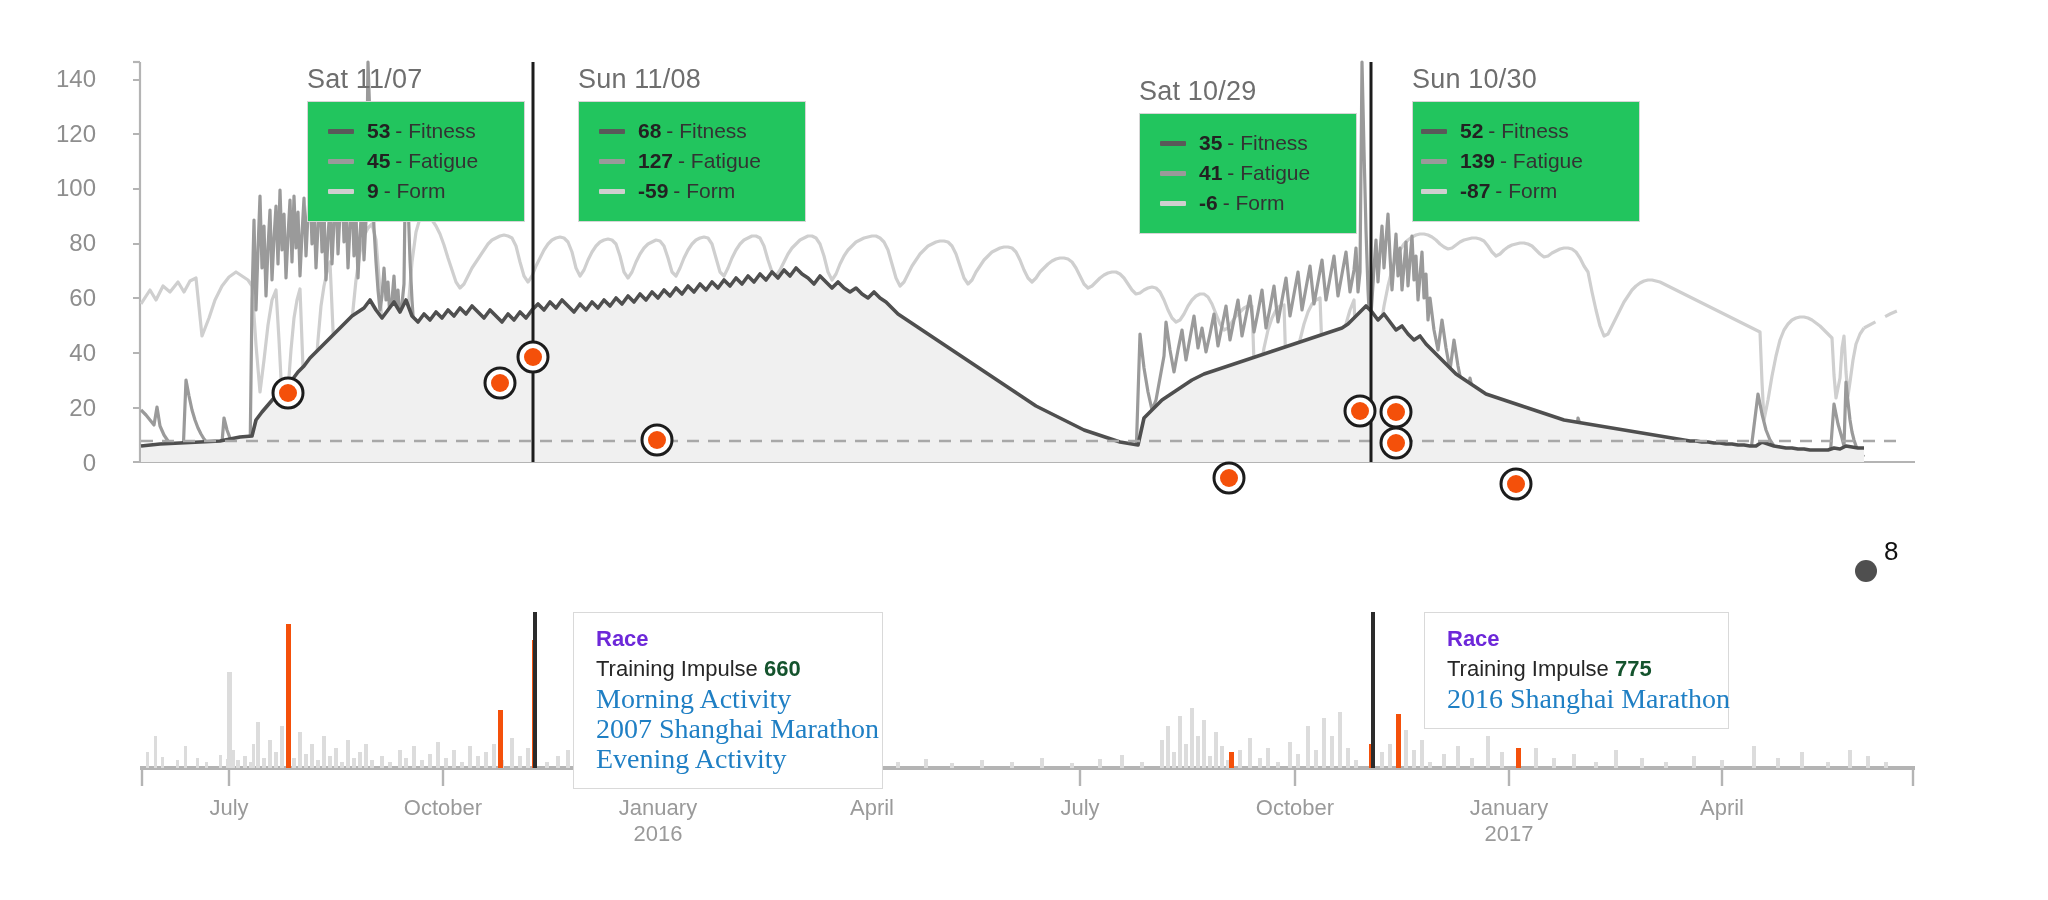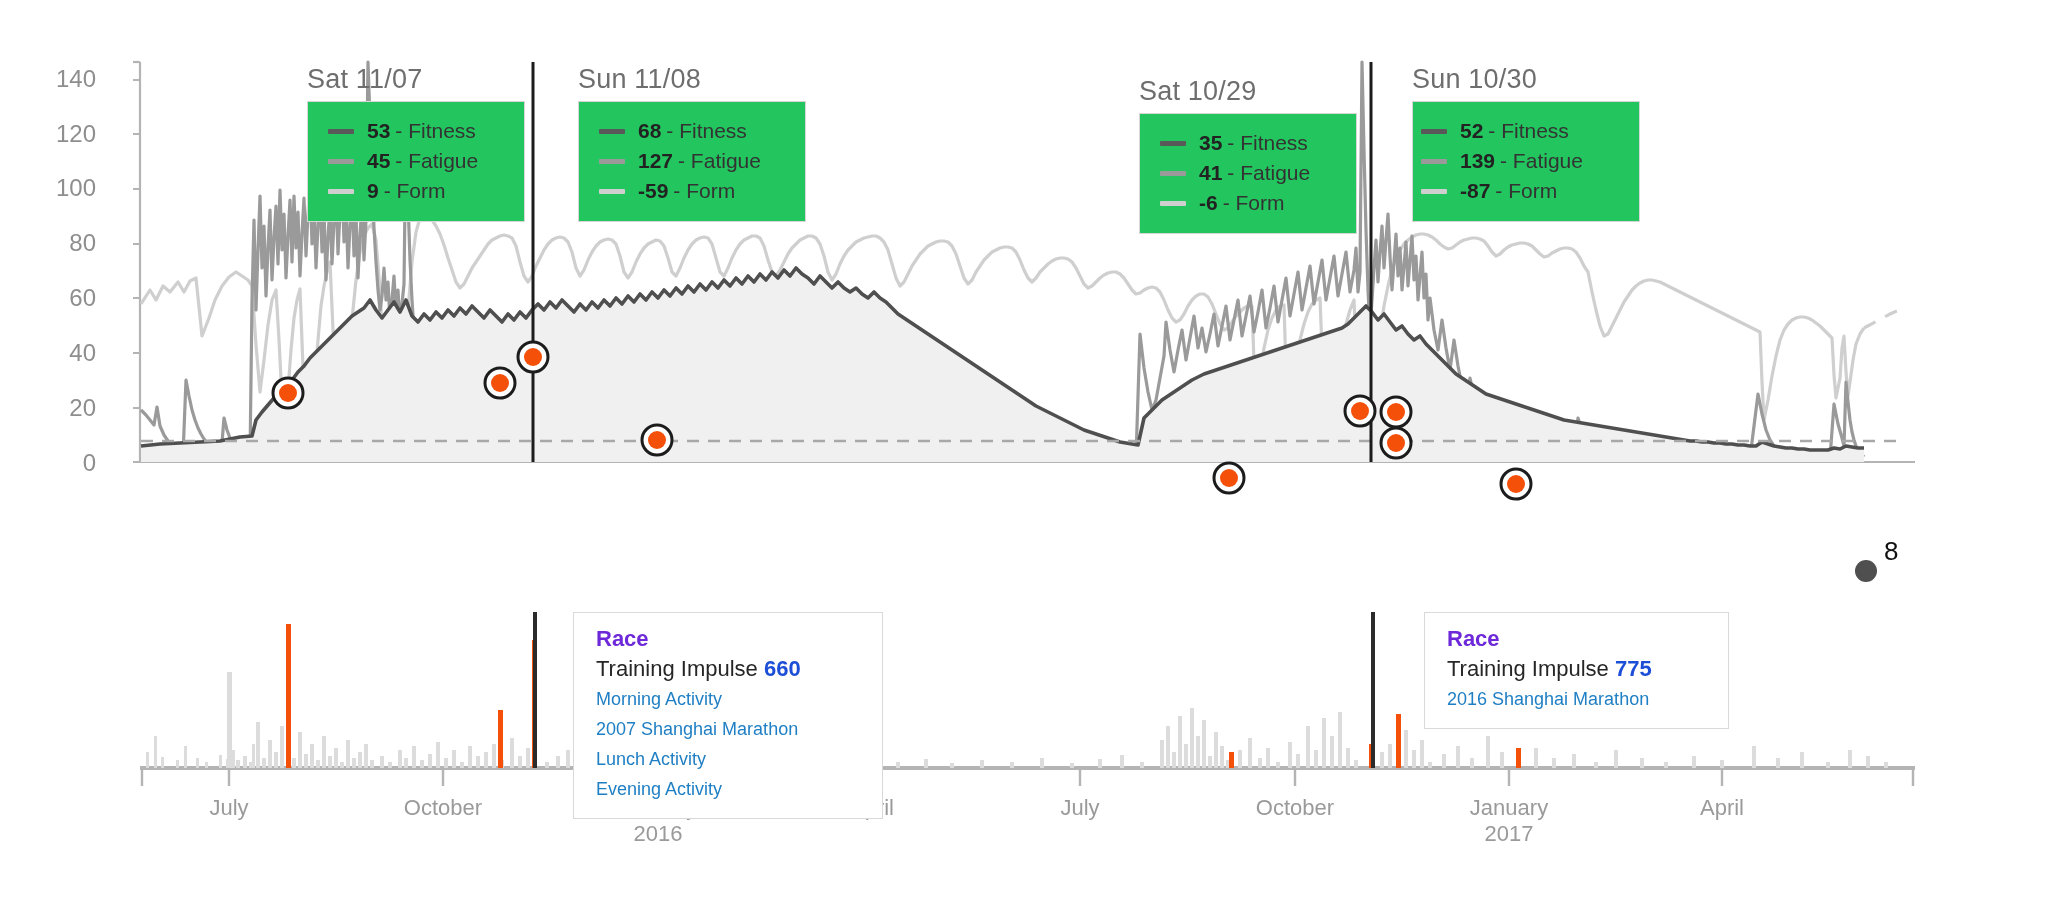--- a/index.html
+++ b/index.html
@@ -15,22 +15,22 @@
           box-sizing:border-box;}
   .tt-row{display:flex;align-items:center;height:30px;white-space:nowrap;}
   .swatch{display:inline-block;width:26px;height:5px;margin-right:13px;flex:0 0 auto;border-radius:1px;}
   .tt-val{font-weight:bold;font-size:21px;color:#222;}
   .tt-lbl{font-size:21px;color:#333;margin-left:5px;}
 
   .race-wrap{position:absolute;border:1px solid #d9d9d9;background:#fff;
              padding:11px 20px 14px 22px;box-sizing:border-box;}
   .race-head{font-weight:bold;font-size:22px;color:#6d28d9;line-height:30px;}
   .race-tim{font-size:22px;color:#262626;line-height:30px;white-space:nowrap;}
-  .race-tim b{font-weight:bold;color:#1d4ed8;}
-  .race-act{font-size:18px;color:#1f7fc4;line-height:30px;white-space:nowrap;}
+  .race-tim b{font-weight:bold;color:#14532d;}
+  .race-act{font-size:28px;color:#1f7fc4;line-height:30px;white-space:nowrap;font-family:Liberation Serif, serif;}
 
   .ylab{position:absolute;font-size:24px;color:#8e8e8e;text-align:right;}
   .xlab{position:absolute;font-size:22px;color:#9a9a9a;text-align:center;white-space:nowrap;}
   .xlab .yr{display:block;}
   .endlabel{position:absolute;font-size:26px;color:#111;font-weight:400;}
 </style>
 </head>
 <body>
 
 <div id="stage">
@@ -588,21 +588,20 @@
         <span class="tt-lbl">- Form</span>
       </div>
     </div>
   </div>
 
   <div class="race-wrap" style="left:573px;top:612px;width:310px;">
     <div class="race-head">Race</div>
     <div class="race-tim"><span>Training Impulse</span> <b>660</b></div>
     <div class="race-act">Morning Activity</div>
     <div class="race-act">2007 Shanghai Marathon</div>
-    <div class="race-act">Lunch Activity</div>
     <div class="race-act">Evening Activity</div>
   </div>
 
   <div class="race-wrap" style="left:1424px;top:612px;width:305px;">
     <div class="race-head">Race</div>
     <div class="race-tim"><span>Training Impulse</span> <b>775</b></div>
     <div class="race-act">2016 Shanghai Marathon</div>
   </div>
 
 </div>

